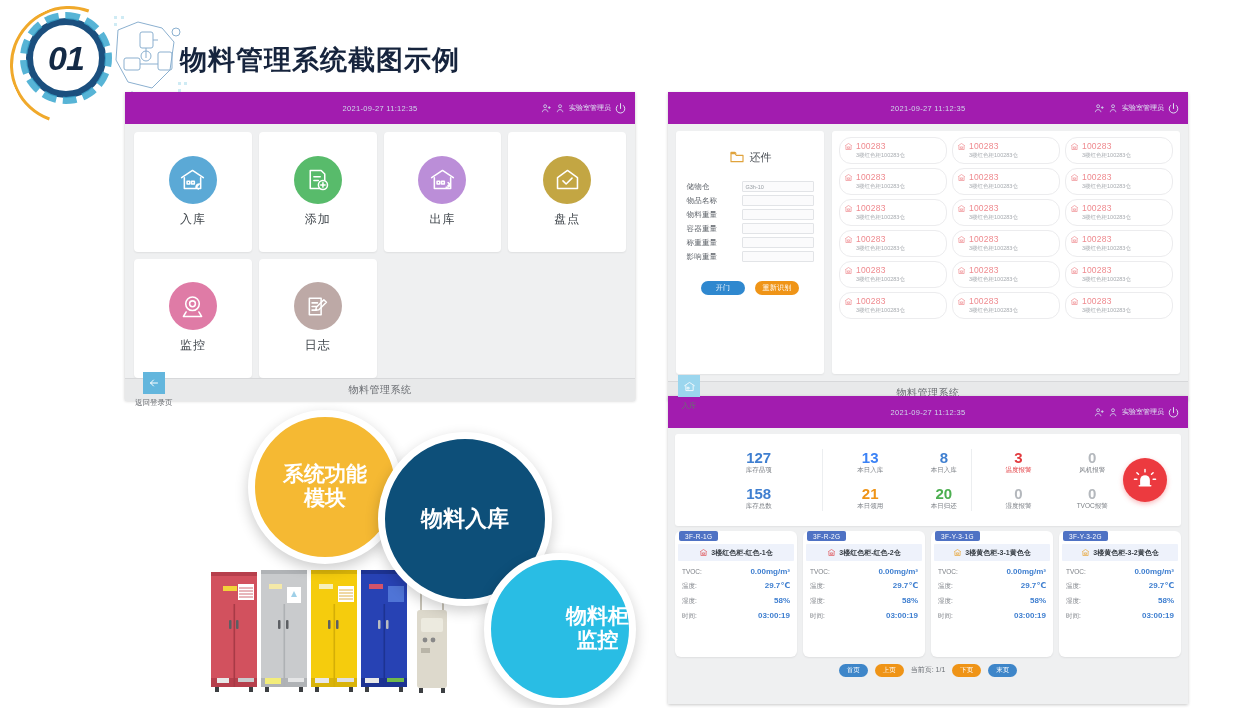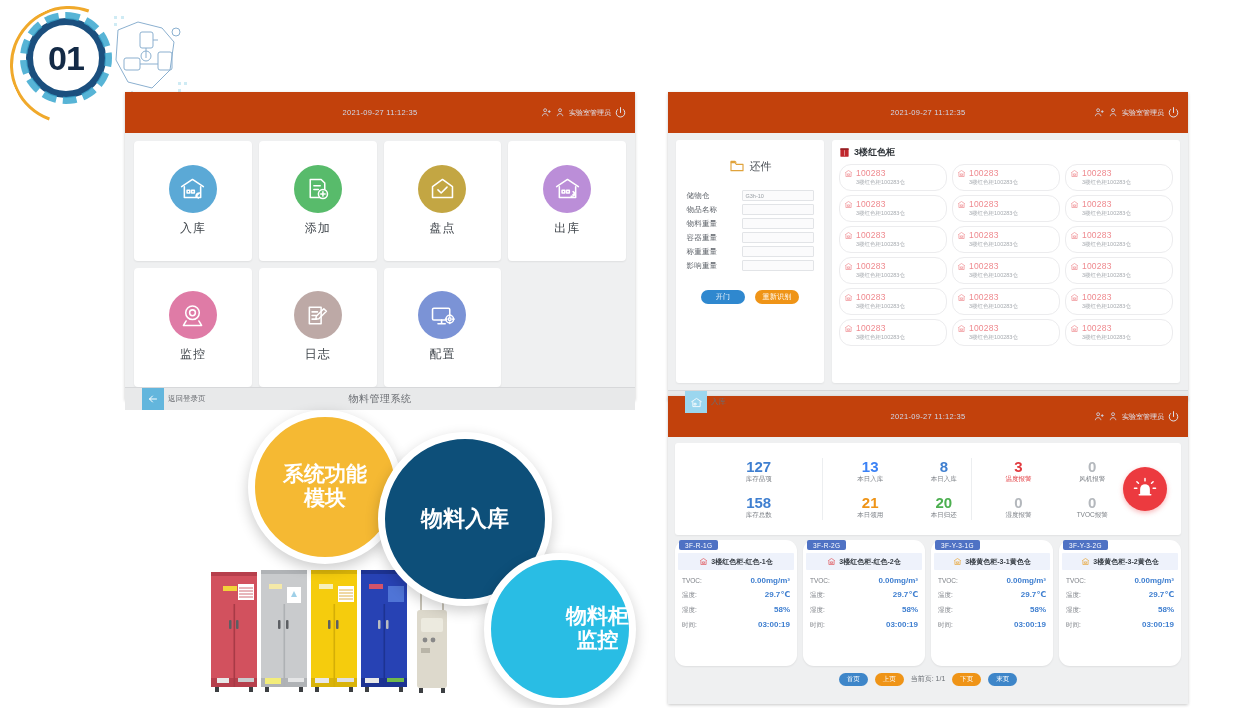--- a/index.html
+++ b/index.html
@@ -26,53 +26,54 @@
   .deco-arc{
     position:absolute;left:2px;top:2px;width:112px;height:112px;border-radius:50%;
     border:3px solid transparent;border-top-color:#f0a92b;border-left-color:#f0a92b;
     transform:rotate(-25deg);
   }
   .deco-num{
     position:absolute;left:18px;top:14px;width:80px;height:80px;
     display:flex;align-items:center;justify-content:center;
     font-size:34px;font-weight:bold;color:#132a46;letter-spacing:-1px;
     font-family:"Liberation Sans",sans-serif;
+    font-style:italic;
   }
   .deco-tech{
     position:absolute;left:104px;top:8px;width:78px;height:95px;opacity:.55;
   }
   .slide-title{
     position:absolute;left:180px;top:42px;
     font-size:27px;font-weight:bold;color:#16243d;letter-spacing:1px;
     font-family:"DejaVu Sans","Liberation Sans",sans-serif;
   }
 
   
   .panel{position:absolute;background:#eff0f1;box-shadow:0 1px 3px rgba(0,0,0,.22);}
   .topbar{
-    height:41px;background:#c2410c;color:#dfe6f2;position:relative;
+    height:32px;background:#a21caf;color:#dfe6f2;position:relative;
     display:flex;align-items:center;
   }
   .topbar .clock{
     position:absolute;left:0;right:0;text-align:center;font-size:7.5px;letter-spacing:.3px;
     color:#cfd8ea;
   }
   .topbar .userzone{
     position:absolute;right:8px;top:0;bottom:0;display:flex;align-items:center;gap:3px;
   }
   .topbar .uname{font-size:7px;color:#dfe6f2;}
   .ic{display:inline-block;line-height:0;}
   .footerbar{
     height:22px;background:#e8e9ea;position:relative;display:flex;align-items:center;
     border-top:1px solid #d7d8da;
   }
   .footerbar .fcenter{
     position:absolute;left:0;right:0;text-align:center;font-size:10px;color:#6a6d72;letter-spacing:.5px;
   }
-  .footerbar .fleft{display:flex;align-items:center;gap:4px;padding-left:17px;z-index:2;}
+  .footerbar .fleft{display:flex;align-items:center;gap:4px;padding-left:10px;z-index:2;flex-direction:column;}
   .fbtn-icon{
     width:22px;height:22px;display:flex;align-items:center;justify-content:center;
   }
   .fleft-label{font-size:7.5px;color:#6a6d72;}
 
   
   #panel-menu{left:125px;top:92px;width:510px;height:308px;}
   .menu-body{padding:8px 9px 0 9px;height:254px;box-sizing:border-box;}
   .menu-grid{
     display:grid;grid-template-columns:repeat(4,1fr);grid-template-rows:repeat(2,1fr);
@@ -138,21 +139,21 @@
   .stat-item{display:flex;flex-direction:column;align-items:center;gap:1px;}
   .stat-num{font-size:15px;font-weight:bold;line-height:1;}
   .stat-lab{font-size:6.5px;color:#7d8187;}
   .vdiv{width:1px;height:62px;background:#eceef0;}
   .alarm-bell{
     width:44px;height:44px;border-radius:50%;background:#ec3a3f;
     display:flex;align-items:center;justify-content:center;margin:0 14px 0 4px;
     box-shadow:0 2px 5px rgba(236,58,63,.35);
   }
   .mon-cards{display:grid;grid-template-columns:repeat(4,1fr);gap:6px;height:126px;}
-  .mon-card{background:#fff;border-radius:11px;box-shadow:0 1px 2px rgba(0,0,0,.07);position:relative;padding-top:13px;box-sizing:border-box;}
+  .mon-card{background:#fff;border-radius:6px;box-shadow:0 1px 2px rgba(0,0,0,.07);position:relative;padding-top:13px;box-sizing:border-box;}
   .mon-tag{
     position:absolute;left:4px;top:0px;background:#4f72c4;color:#fff;font-size:6.5px;
     padding:1.5px 6px;border-radius:2px;letter-spacing:.3px;
   }
   .mon-head{
     background:#eef2fb;display:flex;align-items:center;justify-content:center;gap:3px;
     height:17px;margin:0 3px;border-radius:1px;
   }
   .mon-head-label{font-size:7px;color:#3a4047;font-weight:bold;}
   .mon-rows{padding:6px 7px 0 7px;display:flex;flex-direction:column;gap:5px;}
@@ -203,20 +204,21 @@
       <g fill="#6fc3dd" opacity=".6">
         <rect x="2" y="4" width="3" height="3"></rect>
           <rect x="9" y="4" width="3" height="3"></rect>
         <rect x="2" y="11" width="3" height="3"></rect>
           <rect x="66" y="70" width="3" height="3"></rect>
         <rect x="72" y="70" width="3" height="3"></rect>
           <rect x="66" y="77" width="3" height="3"></rect>
       </g>
     </svg>
   </div>
+  <div class="slide-title">物料管理系统截图示例</div>
 </div>
 
 <div class="panel" id="panel-menu">
   <div class="topbar">
     <div class="clock">2021-09-27  11:12:35</div>
     <div class="userzone">
       <span class="ic">
         <svg width="11" height="11" viewBox="0 0 24 24" fill="none" stroke="#cfd8ea" stroke-width="1.8">
           <circle cx="9" cy="7" r="3.2"></circle>
             <path d="M3 20c0-3.3 2.7-5.5 6-5.5s6 2.2 6 5.5"></path>
@@ -262,43 +264,43 @@
             <path d="M8 6h12l4 4v16H8z"></path>
               <path d="M12 13h7M12 17h5"></path>
             <circle cx="22" cy="22" r="5" fill="#58bb6b"></circle>
               <path d="M22 19.6v4.8M19.6 22h4.8"></path>
           </svg>
         </div>
         <div class="tile-label">添加</div>
       </div>
 
       <div class="menu-tile">
-        <div class="tile-circle" style="background:#c3a643">
-          <svg width="29" height="29" viewBox="0 0 32 32" fill="none" stroke="#fff" stroke-width="1.7" stroke-linecap="round" stroke-linejoin="round">
-            <path d="M5 14 L16 6 L27 14 V26 H5 Z"></path>
-              <path d="M11 17.5l3.5 3.5 6.5-6.5"></path>
-          </svg>
-        </div>
-        <div class="tile-label">盘点</div>
-      </div>
-
-      <div class="menu-tile">
         <div class="tile-circle" style="background:#bb8ed8">
           <svg width="29" height="29" viewBox="0 0 32 32" fill="none" stroke="#fff" stroke-width="1.7" stroke-linecap="round" stroke-linejoin="round">
             <path d="M4 14 L16 6 L28 14"></path>
               <path d="M7 14v12h18V14"></path>
             <rect x="10" y="18" width="3" height="3"></rect>
               <rect x="15" y="18" width="3" height="3"></rect>
             <path d="M20 24.6c2.5 0 4-1.6 4-3.4"></path>
               <path d="M22 22.8l2.2-1.6-2-1.8"></path>
           </svg>
         </div>
         <div class="tile-label">出库</div>
       </div>
 
+      <div class="menu-tile">
+        <div class="tile-circle" style="background:#c3a643">
+          <svg width="29" height="29" viewBox="0 0 32 32" fill="none" stroke="#fff" stroke-width="1.7" stroke-linecap="round" stroke-linejoin="round">
+            <path d="M5 14 L16 6 L27 14 V26 H5 Z"></path>
+              <path d="M11 17.5l3.5 3.5 6.5-6.5"></path>
+          </svg>
+        </div>
+        <div class="tile-label">盘点</div>
+      </div>
+
 
       <div class="menu-tile">
         <div class="tile-circle" style="background:#df7ba6">
           <svg width="29" height="29" viewBox="0 0 32 32" fill="none" stroke="#fff" stroke-width="1.7" stroke-linecap="round" stroke-linejoin="round">
             <circle cx="16" cy="13" r="7.5"></circle>
               <circle cx="16" cy="13" r="3.2"></circle>
             <path d="M9 22 L6 27h20l-3-5"></path>
           </svg>
         </div>
         <div class="tile-label">监控</div>
@@ -308,32 +310,20 @@
         <div class="tile-circle" style="background:#bda9a6">
           <svg width="29" height="29" viewBox="0 0 32 32" fill="none" stroke="#fff" stroke-width="1.7" stroke-linecap="round" stroke-linejoin="round">
             <path d="M7 7h13v18H7z"></path>
               <path d="M10 12h6M10 16h5M10 20h4"></path>
             <path d="M23 8.5 25.8 11.3 17.5 19.6l-3.4.6.6-3.4z"></path>
           </svg>
         </div>
         <div class="tile-label">日志</div>
       </div>
 
-      <div class="menu-tile">
-        <div class="tile-circle" style="background:#7b93d6">
-          <svg width="29" height="29" viewBox="0 0 32 32" fill="none" stroke="#fff" stroke-width="1.7" stroke-linecap="round" stroke-linejoin="round">
-            <rect x="5" y="8" width="19" height="13" rx="1.5"></rect>
-              <path d="M11 25h8M15 21v4"></path>
-            <circle cx="24" cy="20" r="4.2" fill="#7b93d6"></circle>
-              <circle cx="24" cy="20" r="1.5"></circle>
-            <path d="M24 15.3v1.4M24 23.3v1.4M19.3 20h1.4M27.3 20h1.4"></path>
-          </svg>
-        </div>
-        <div class="tile-label">配置</div>
-      </div>
 
     </div>
   </div>
 
   <div class="footerbar">
     <div class="fleft">
       <span class="fbtn-icon" style="background:#63b6dd">
         <svg width="12" height="12" viewBox="0 0 24 24" fill="none" stroke="#fff" stroke-width="2" stroke-linecap="round" stroke-linejoin="round">
           <path d="M19 12H5"></path>
             <path d="M11 6 5 12l6 6"></path>
@@ -412,30 +402,20 @@
         </div>
       </div>
 
       <div class="form-btns">
         <div class="pillbtn pill-blue">开门</div>
         <div class="pillbtn pill-orange">重新识别</div>
       </div>
     </div>
 
     <div class="inb-right">
-      <div class="cab-head">
-        <span class="ic">
-          <svg width="11" height="11" viewBox="0 0 24 24">
-            <rect x="3" y="3" width="18" height="18" rx="1" fill="#c0272d"></rect>
-            <rect x="3" y="3" width="18" height="3" fill="#8c1c21"></rect>
-            <path d="M12 7v12" stroke="#fff" stroke-width="1"></path>
-          </svg>
-        </span>
-        <span class="cab-head-label">3楼红色柜</span>
-      </div>
       <div class="cab-grid" id="cab-grid">
           <div class="cab-cell">
             <div class="cab-cell-top">
               <span class="ic"><svg width="9" height="9" viewBox="0 0 24 24" fill="none" stroke="#ef8a8f" stroke-width="1.8" stroke-linejoin="round">
                   <path d="M3 10 12 4l9 6"></path>
                   <path d="M5 10v10h14V10"></path>
                   <rect x="9" y="13" width="6" height="4"></rect>
                 </svg></span>
               <span class="cab-code">100283</span>
             </div>

